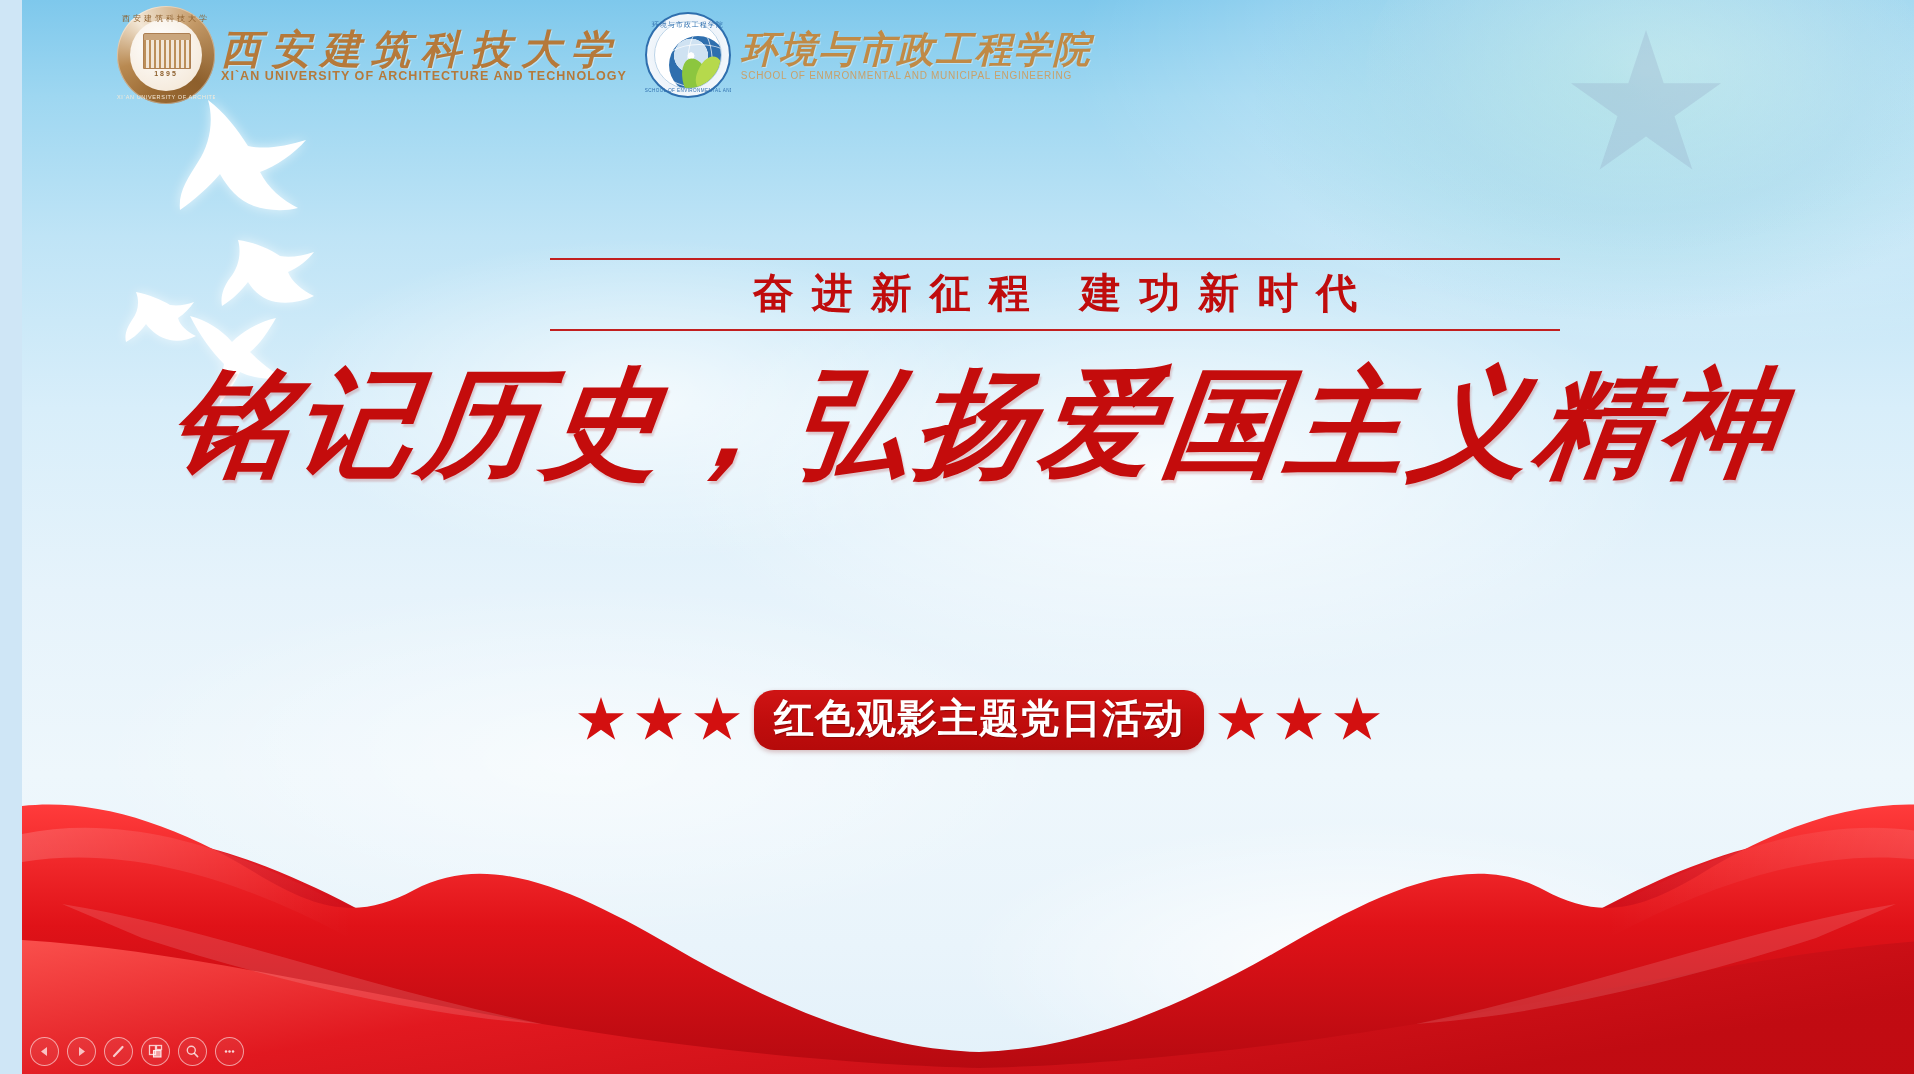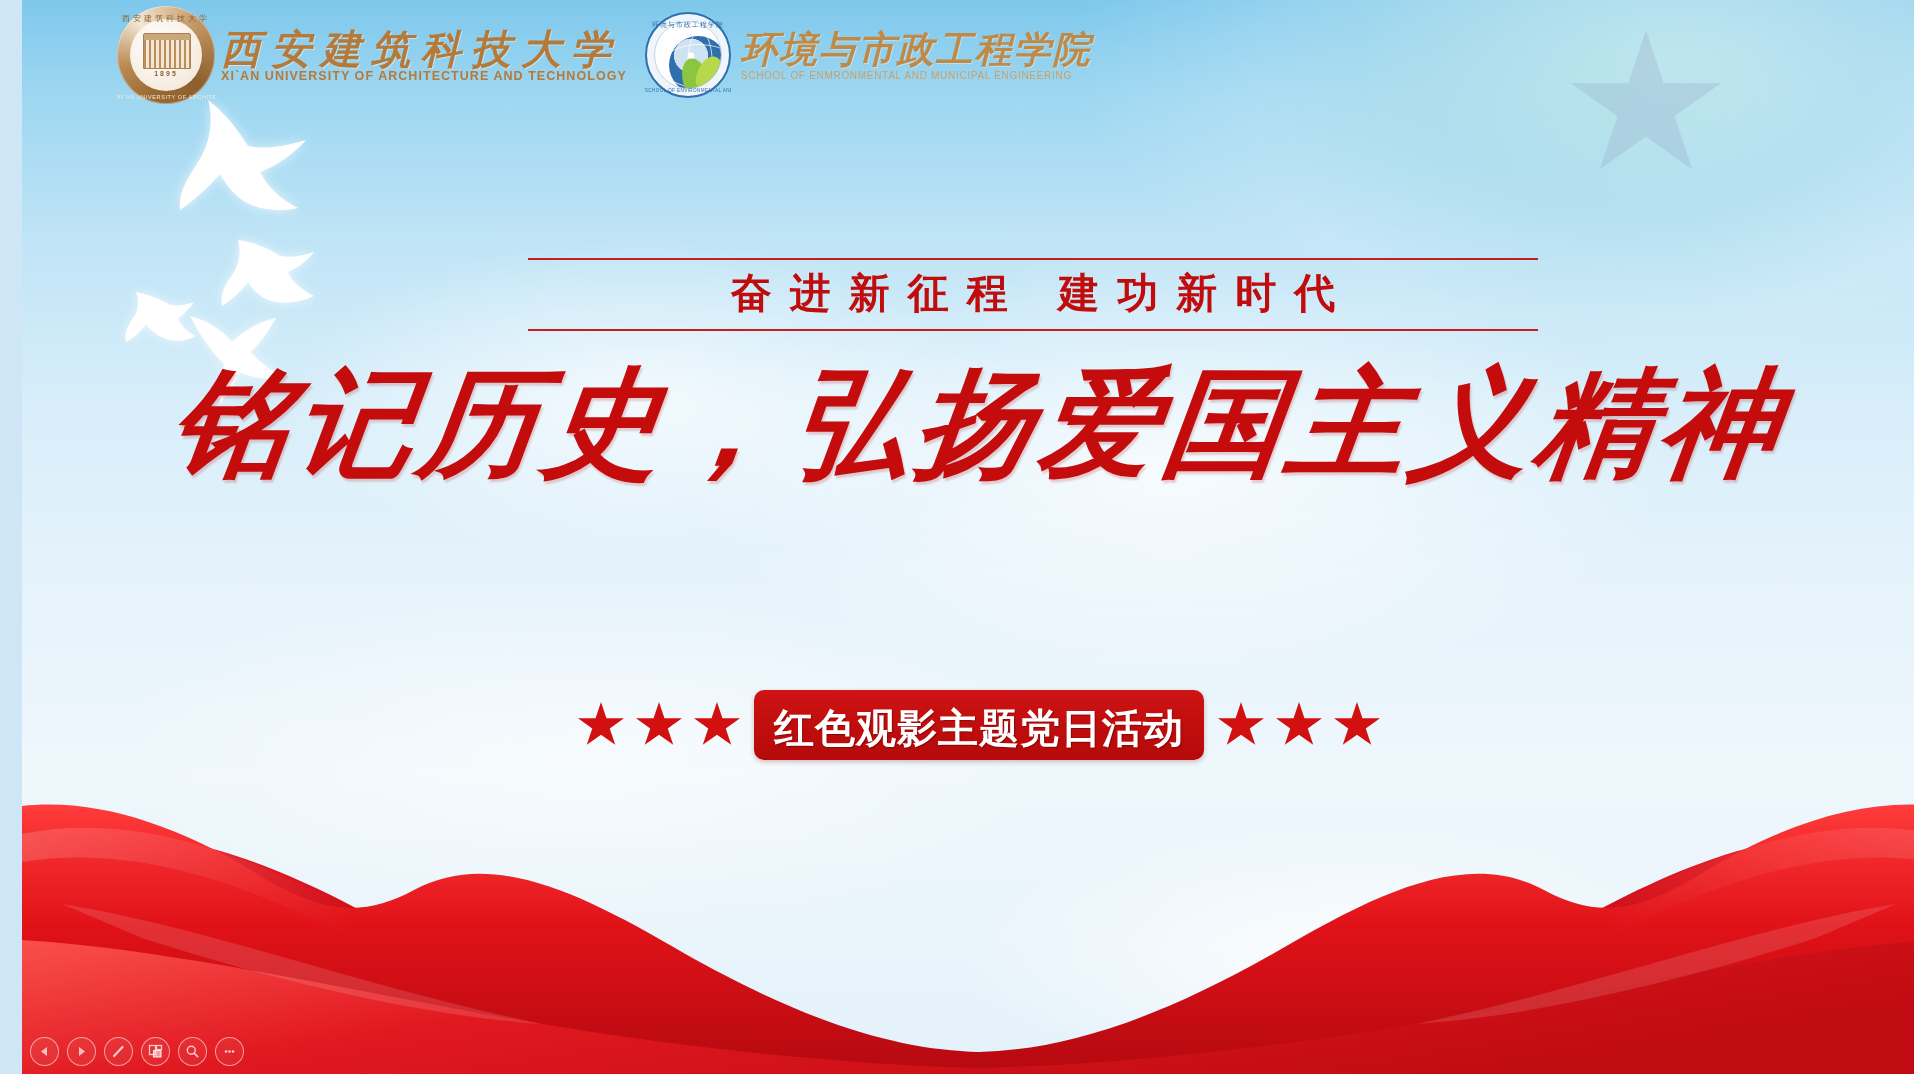--- a/index.html
+++ b/index.html
@@ -127,21 +127,21 @@
     font-size:10px;color:#c9a06a;letter-spacing:.7px;margin-top:1px;white-space:nowrap;
   }
 
   
   .dove{position:absolute;color:#ffffff;line-height:1;user-select:none;
         text-shadow:0 0 8px rgba(255,255,255,.9);}
   .dove svg{display:block;filter:drop-shadow(0 0 6px rgba(255,255,255,.65));}
 
   
   .slogan{
-    position:absolute;left:506px;top:258px;width:1010px;
+    position:absolute;left:528px;top:258px;width:1010px;
     border-top:2.5px solid #c21f1f;border-bottom:2.5px solid #c21f1f;
     padding:6px 0 8px;text-align:center;
   }
   .slogan .txt{
     font-family:"DejaVu Serif", serif;
     font-size:41px;font-weight:bold;color:#c00c0c;letter-spacing:18px;
     white-space:nowrap;text-indent:18px;
   }
 
   
@@ -159,21 +159,21 @@
     position:absolute;left:0;right:0;top:690px;
     display:flex;align-items:center;justify-content:center;gap:14px;
   }
   .star-group{display:flex;gap:12px;}
   .star{
     width:46px;height:46px;background:#d31010;
     clip-path:polygon(50% 0%,61.8% 35.5%,100% 35.5%,69% 57.5%,80.9% 93%,50% 71%,19.1% 93%,31% 57.5%,0% 35.5%,38.2% 35.5%);
   }
   .red-plate{
     background:linear-gradient(180deg,#cf1414 0%, #c10d0d 50%, #b50a0a 100%);
-    border-radius:10px;padding:16px 20px 10px;
+    border-radius:20px;padding:6px 20px 10px;
     box-shadow:0 2px 5px rgba(120,0,0,.25);
   }
   .red-plate .txt{
     font-family:"DejaVu Serif", serif;
     font-size:40px;line-height:44px;font-weight:bold;color:#ffffff;letter-spacing:1px;white-space:nowrap;
     text-shadow:1px 1px 1px rgba(90,0,0,.5);
   }
 
   
   .silk{position:absolute;left:0;bottom:0;width:1914px;height:380px;pointer-events:none;}

